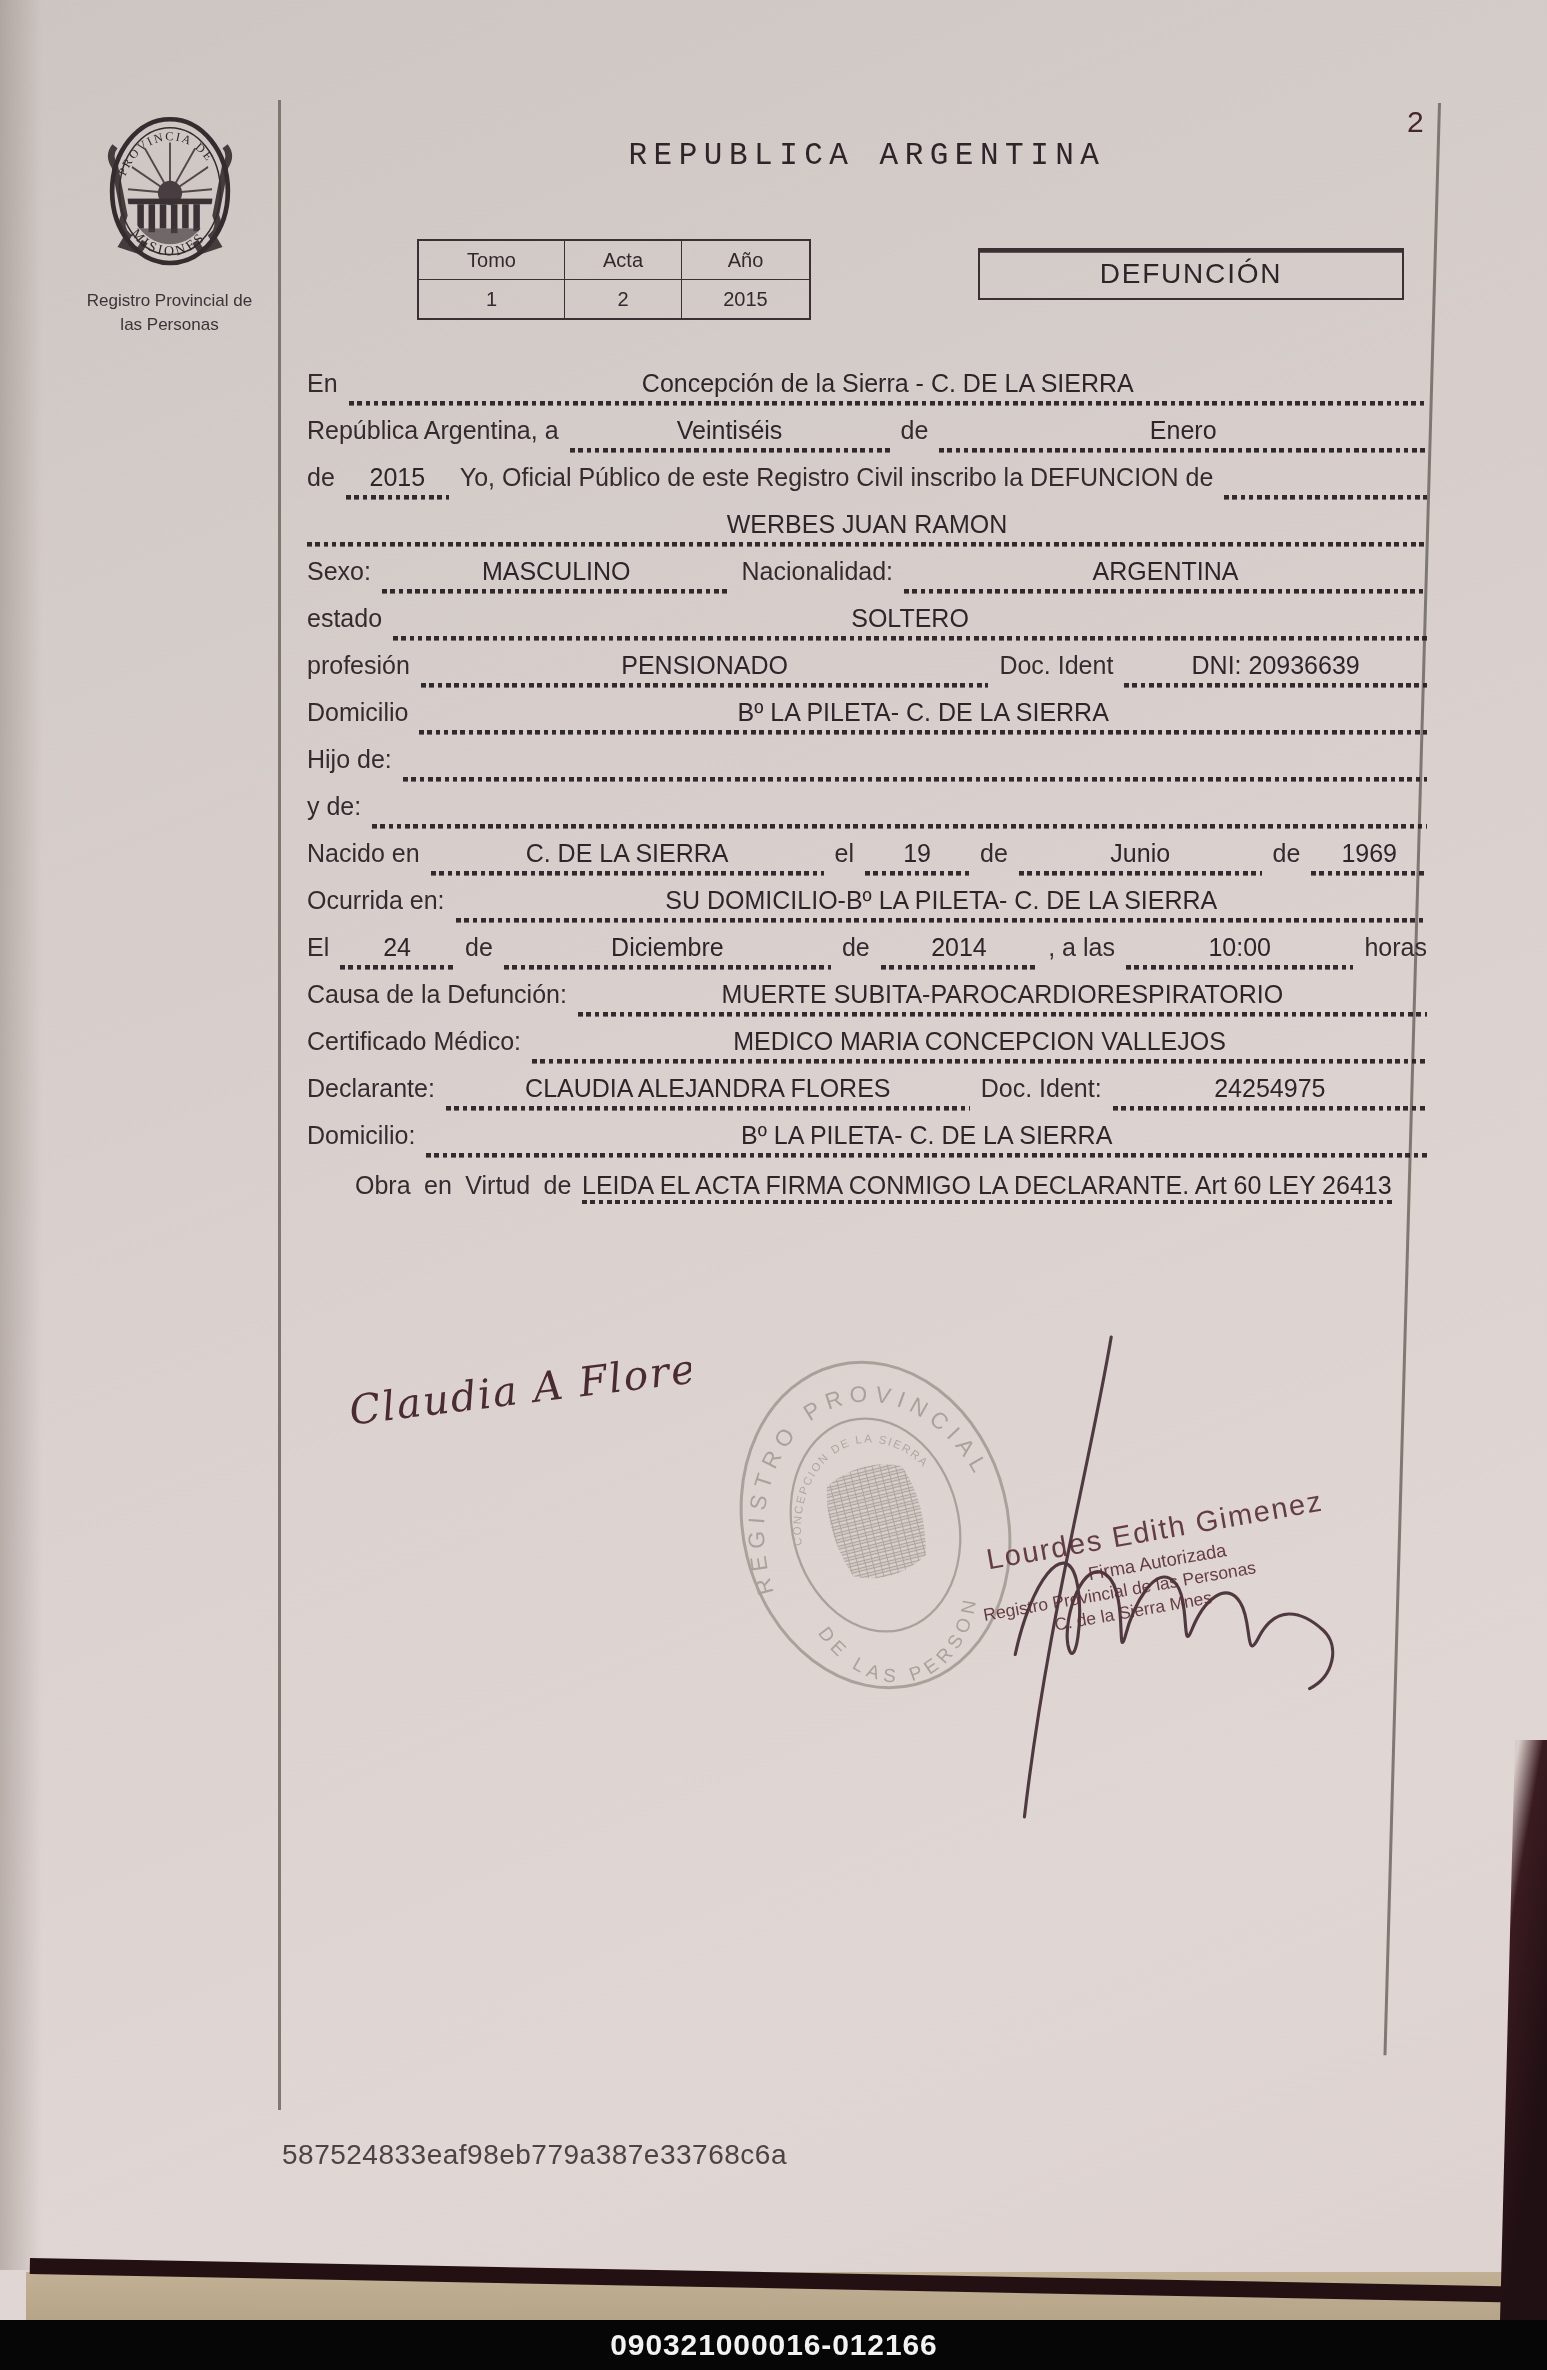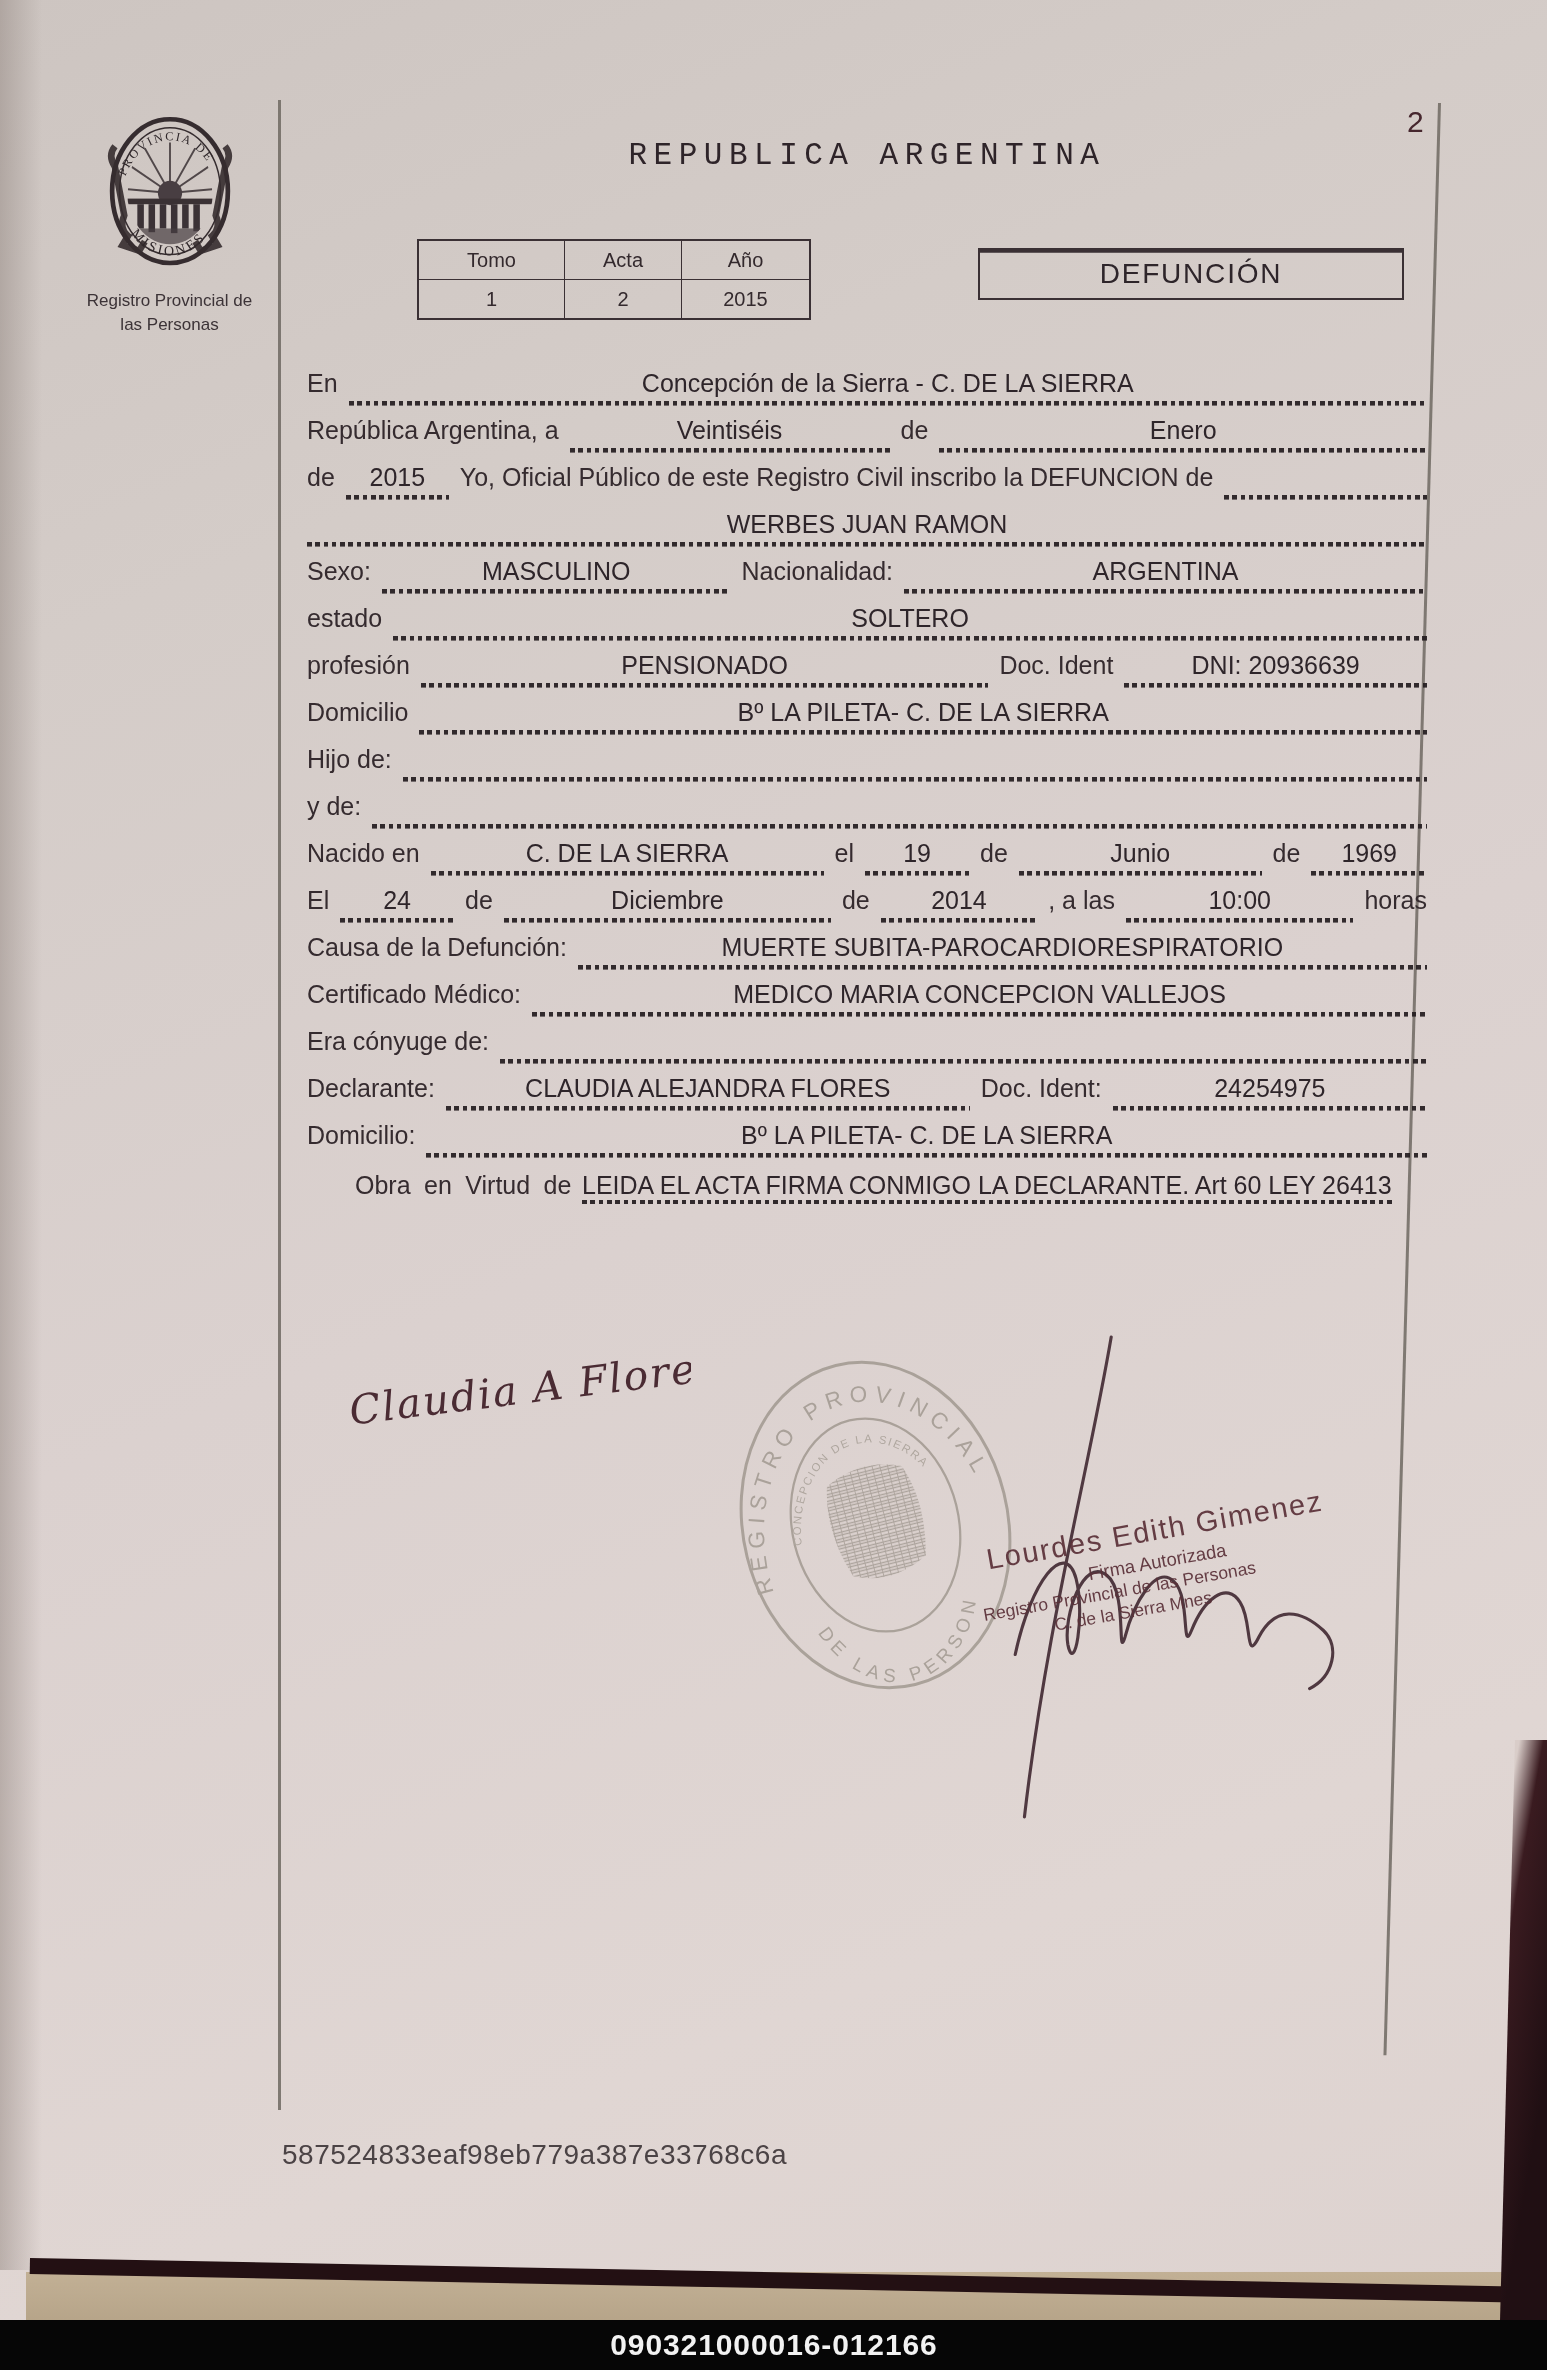--- a/index.html
+++ b/index.html
@@ -192,41 +192,41 @@
           <span class="seg-label">Nacido en</span>
           <span class="seg-value" style="flex: 3.4 1 0px;">C. DE LA SIERRA</span>
           <span class="seg-label">el</span>
           <span class="seg-value" style="flex: 0.9 1 0px;">19</span>
           <span class="seg-label">de</span>
           <span class="seg-value" style="flex: 2.1 1 0px;">Junio</span>
           <span class="seg-label">de</span>
           <span class="seg-value" style="flex: 1 1 0px;">1969</span>
         </div>
         <div class="form-row">
+          <span class="seg-label">Ocurrida en:</span>
+          <span class="seg-value" style="flex: 1 1 0px;">SU DOMICILIO-Bº LA PILETA- C. DE LA SIERRA</span>
+        </div>
+        <div class="form-row">
           <span class="seg-label">El</span>
           <span class="seg-value" style="flex: 0.8 1 0px;">24</span>
           <span class="seg-label">de</span>
           <span class="seg-value" style="flex: 2.3 1 0px;">Diciembre</span>
           <span class="seg-label">de</span>
           <span class="seg-value" style="flex: 1.1 1 0px;">2014</span>
           <span class="seg-label">, a las</span>
           <span class="seg-value" style="flex: 1.6 1 0px;">10:00</span>
           <span class="seg-label">horas</span>
         </div>
         <div class="form-row">
           <span class="seg-label">Causa de la Defunción:</span>
           <span class="seg-value" style="flex: 1 1 0px;">MUERTE SUBITA-PAROCARDIORESPIRATORIO</span>
         </div>
         <div class="form-row">
           <span class="seg-label">Certificado Médico:</span>
           <span class="seg-value" style="flex: 1 1 0px;">MEDICO MARIA CONCEPCION VALLEJOS</span>
-        </div>
-        <div class="form-row">
-          <span class="seg-label">Era cónyuge de:</span>
-          <span class="seg-value" style="flex: 1 1 0px;"></span>
         </div>
         <div class="form-row">
           <span class="seg-label">Declarante:</span>
           <span class="seg-value" style="flex: 3 1 0px;">CLAUDIA ALEJANDRA FLORES</span>
           <span class="seg-label">Doc. Ident:</span>
           <span class="seg-value" style="flex: 1.8 1 0px;">24254975</span>
         </div>
         <div class="form-row">
           <span class="seg-label">Domicilio:</span>
           <span class="seg-value" style="flex: 1 1 0px;">Bº LA PILETA- C. DE LA SIERRA</span>

